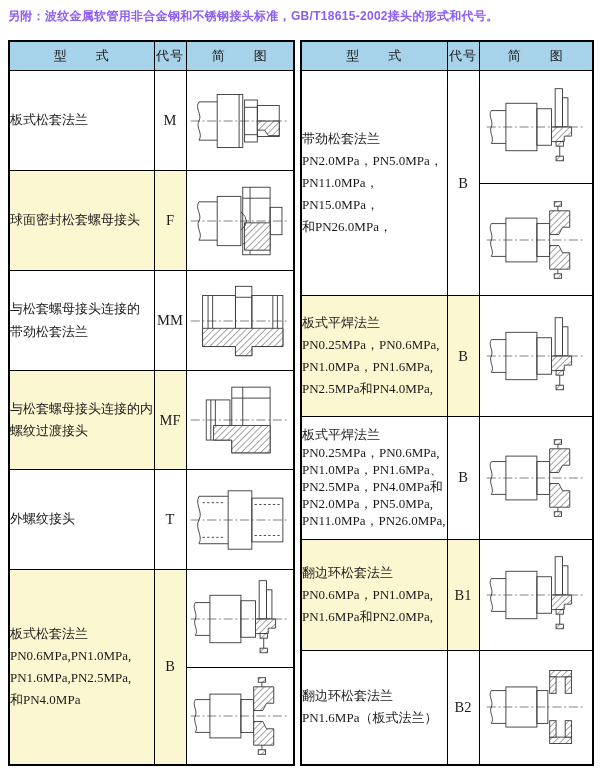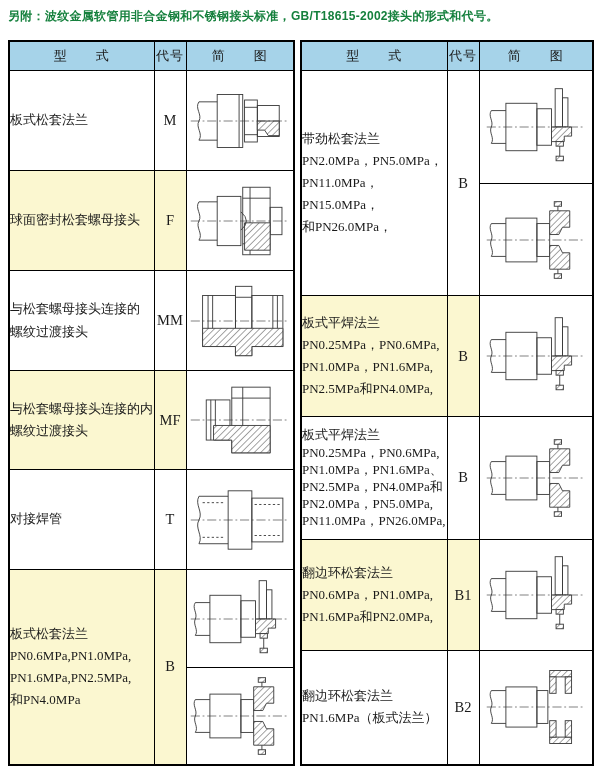--- a/index.html
+++ b/index.html
@@ -1,20 +1,20 @@
 <!DOCTYPE html>
 <html><head>
 <meta charset="utf-8">
 <style>
   html,body{margin:0;padding:0;background:#fff;}
   body{width:600px;height:768px;overflow:hidden;position:relative;
        font-family:"Liberation Serif","DejaVu Serif",serif;color:#1a1a1a;}
   .caption{position:absolute;left:8px;top:8px;width:586px;
            font-family:"Liberation Sans","DejaVu Sans",sans-serif;
-           font-weight:bold;font-size:12px;letter-spacing:0.3px;color:#15803d;}
+           font-weight:bold;font-size:12px;letter-spacing:0.3px;color:#8b5cf6;}
   .tables{position:absolute;left:8px;top:40px;display:flex;gap:5px;}
   table.gbt{border-collapse:collapse;table-layout:fixed;background:#fff;}
   table.gbt{border:2px solid #000;}
   table.gbt th,table.gbt td{border:1px solid #000;padding:0;vertical-align:middle;}
   table.t-left{width:287px;}
   table.t-right{width:294px;}
   th.hdr{background:#a6d3e9;height:28px;font-weight:normal;font-size:13px;
          text-align:center;letter-spacing:1px;}
   td.type{font-size:13px;line-height:1.7;padding:2px 4px 2px 9px;
           white-space:pre-line;text-align:left;}
@@ -87,21 +87,21 @@
                   <path d="M62 50 H90 V80 H62 Z" fill="url(#hp)"></path>
                   <path d="M58 38 Q70 48 58 58"></path>
                   <path stroke-dasharray="10 3 2 3" stroke-width="0.7" d="M3 48 H111"></path>
                 </g>
               </svg>
             </div>
           </td>
     </tr>
     <tr style="height:100px">
       <td class="type">与松套螺母接头连接的
-螺纹过渡接头</td>
+带劲松套法兰</td>
       <td class="code">MM</td>
       <td class="diag">
             <div>
               <svg viewBox="0 0 114 96" width="104" height="88">
                 <g stroke="#3a3a3a" stroke-width="1" fill="none">
                   <rect x="16" y="20" width="36" height="56"></rect>
                   <path d="M22 20 V76 M27 20 V76"></path>
                   <rect x="52" y="10" width="18" height="76"></rect>
                   <path d="M52 22 H70 M52 64 H70"></path>
                   <rect x="70" y="20" width="34" height="56"></rect>
@@ -126,21 +126,21 @@
                   <rect x="48" y="12" width="42" height="72"></rect>
                   <path d="M48 24 H90 M48 72 H90 M60 12 V84"></path>
                   <path d="M28 54 H90 V84 H48 V70 H28 Z" fill="url(#hp)"></path>
                   <path stroke-dasharray="10 3 2 3" stroke-width="0.7" d="M3 48 H111"></path>
                 </g>
               </svg>
             </div>
           </td>
     </tr>
     <tr style="height:100px">
-      <td class="type">对接焊管</td>
+      <td class="type">外螺纹接头</td>
       <td class="code">T</td>
       <td class="diag">
             <div>
               <svg viewBox="0 0 114 96" width="104" height="88">
                 <g stroke="#3a3a3a" stroke-width="1" fill="none">
                   <path d="M12 22 H44 M12 74 H44 M12 22 C7 31 17 39 12 48 C7 57 17 65 12 74"></path>
                   <rect x="44" y="16" width="26" height="64"></rect>
                   <rect x="70" y="24" width="34" height="48"></rect>
                   <path stroke-dasharray="2.5 2.5" d="M73 31 H101 M73 65 H101 M16 29 H40 M16 67 H40"></path>
                   <path stroke-dasharray="10 3 2 3" stroke-width="0.7" d="M3 48 H111"></path>

